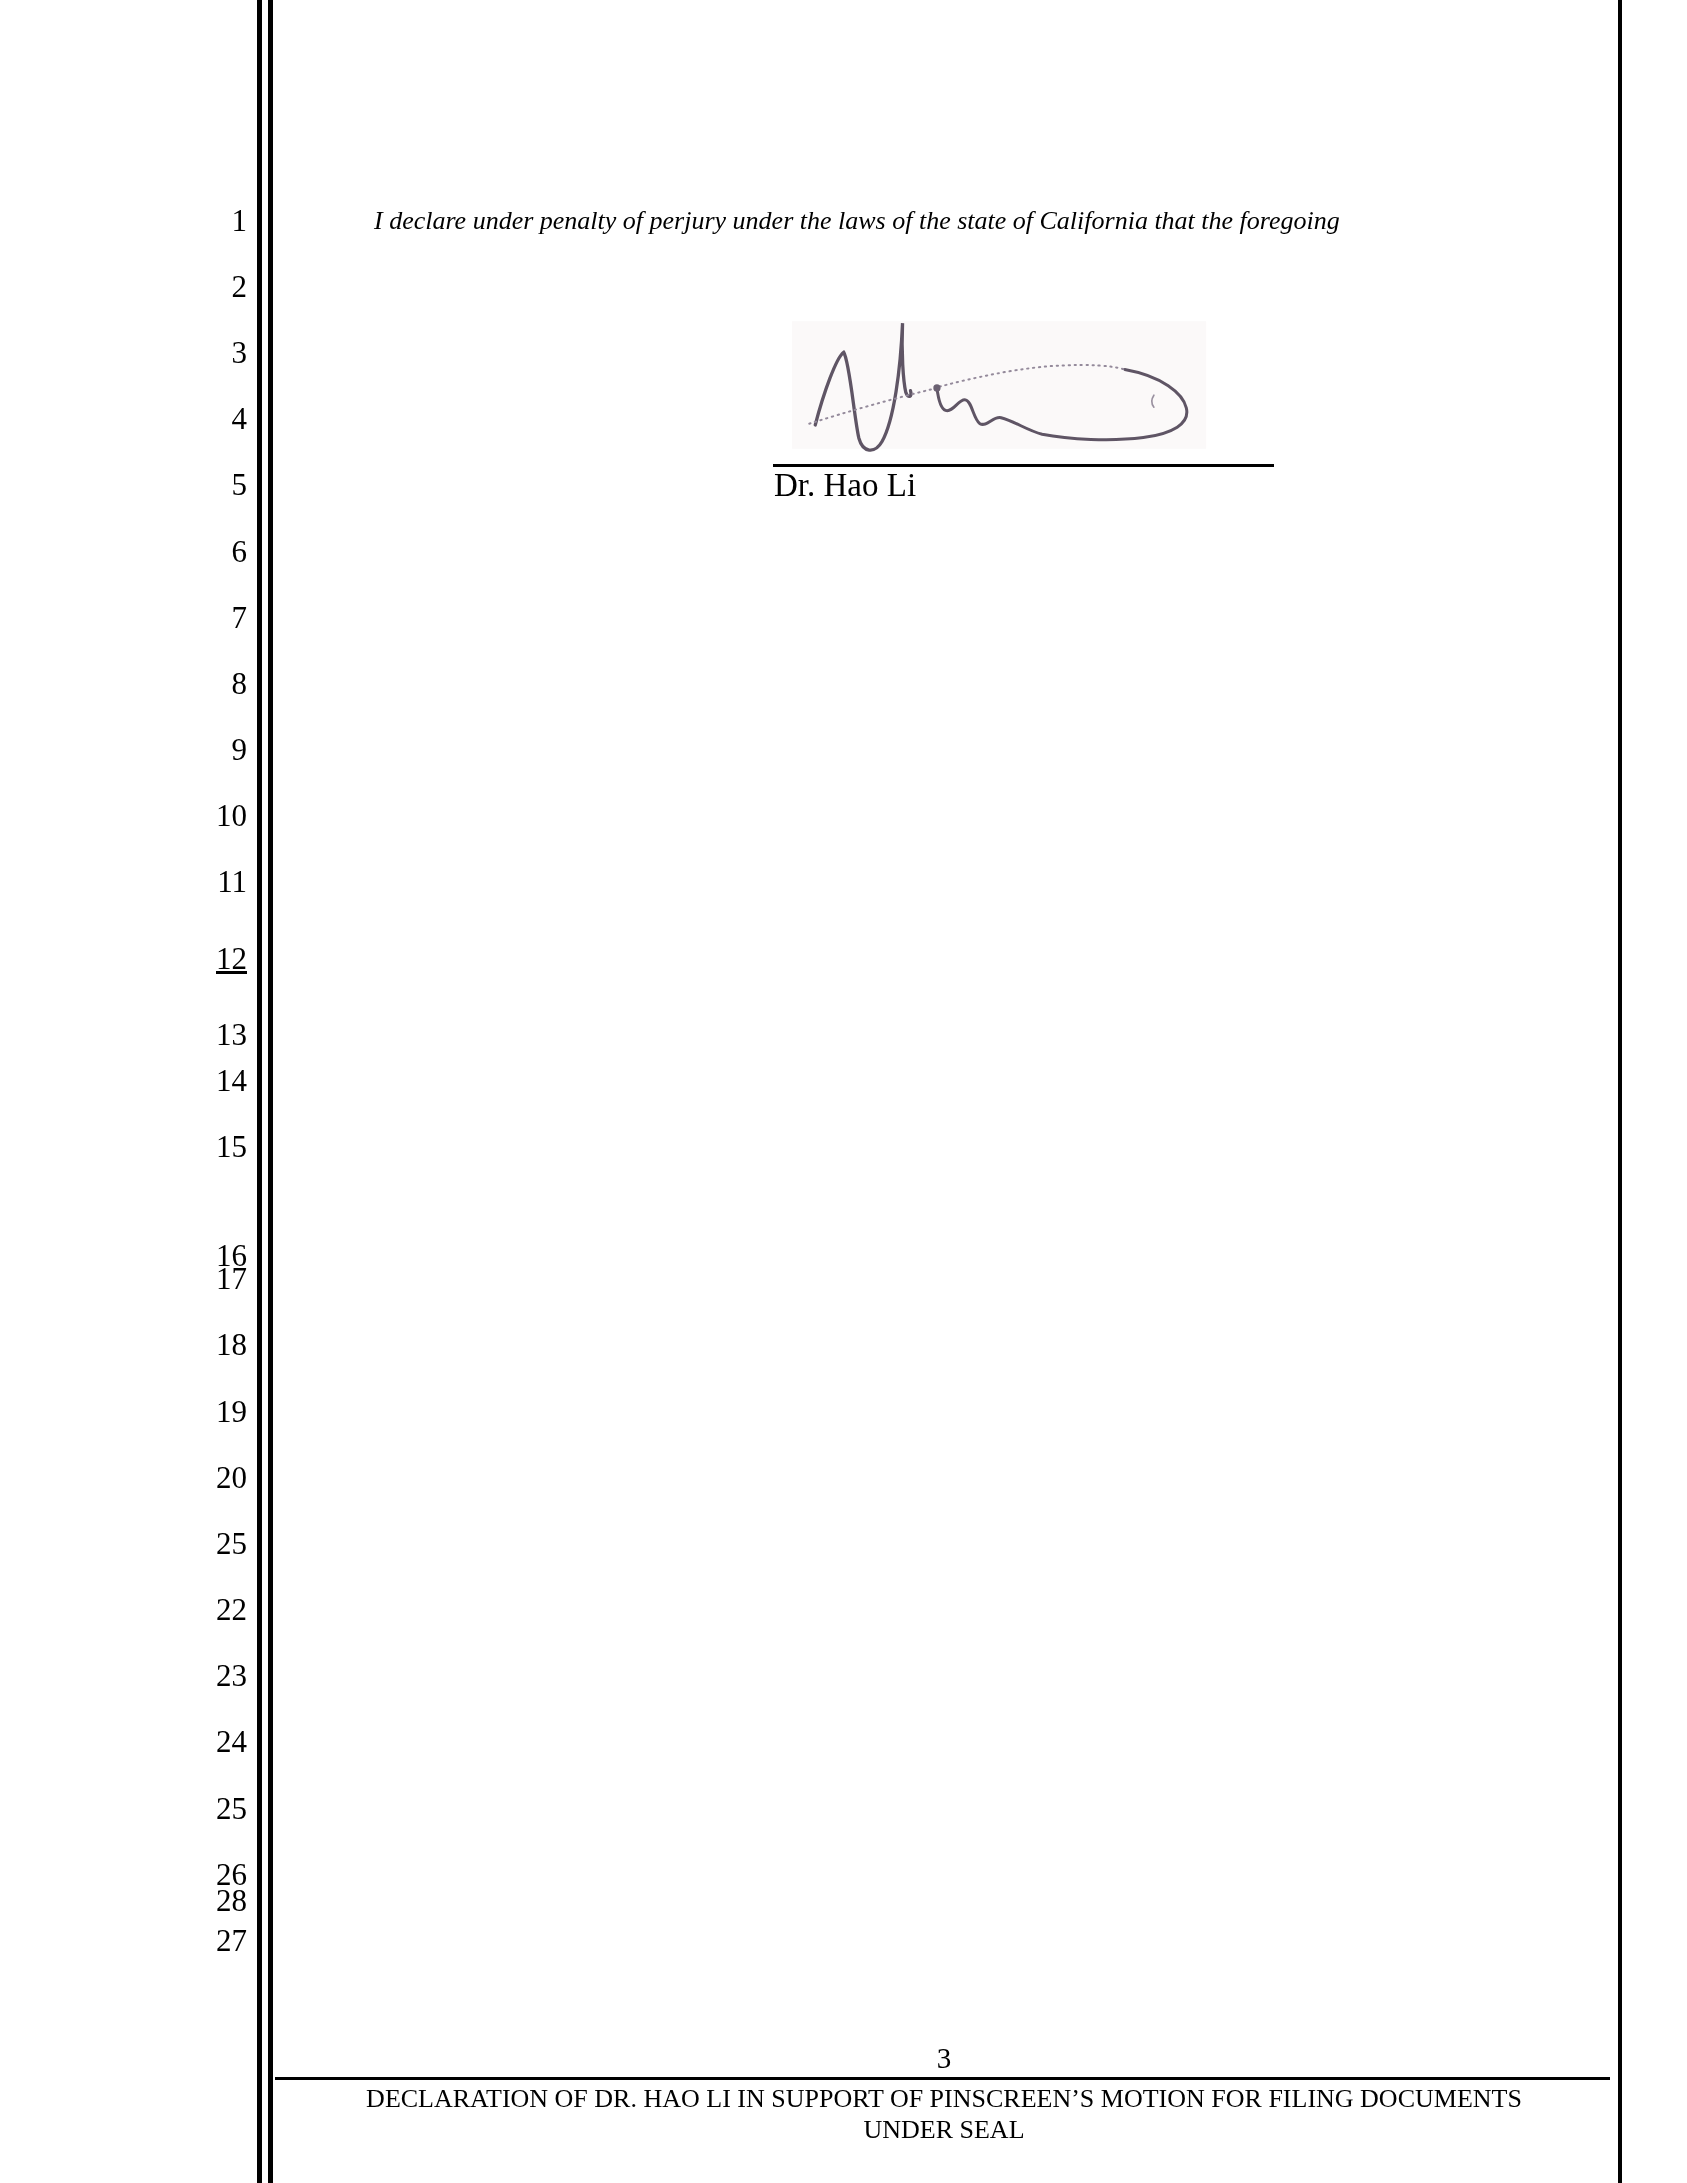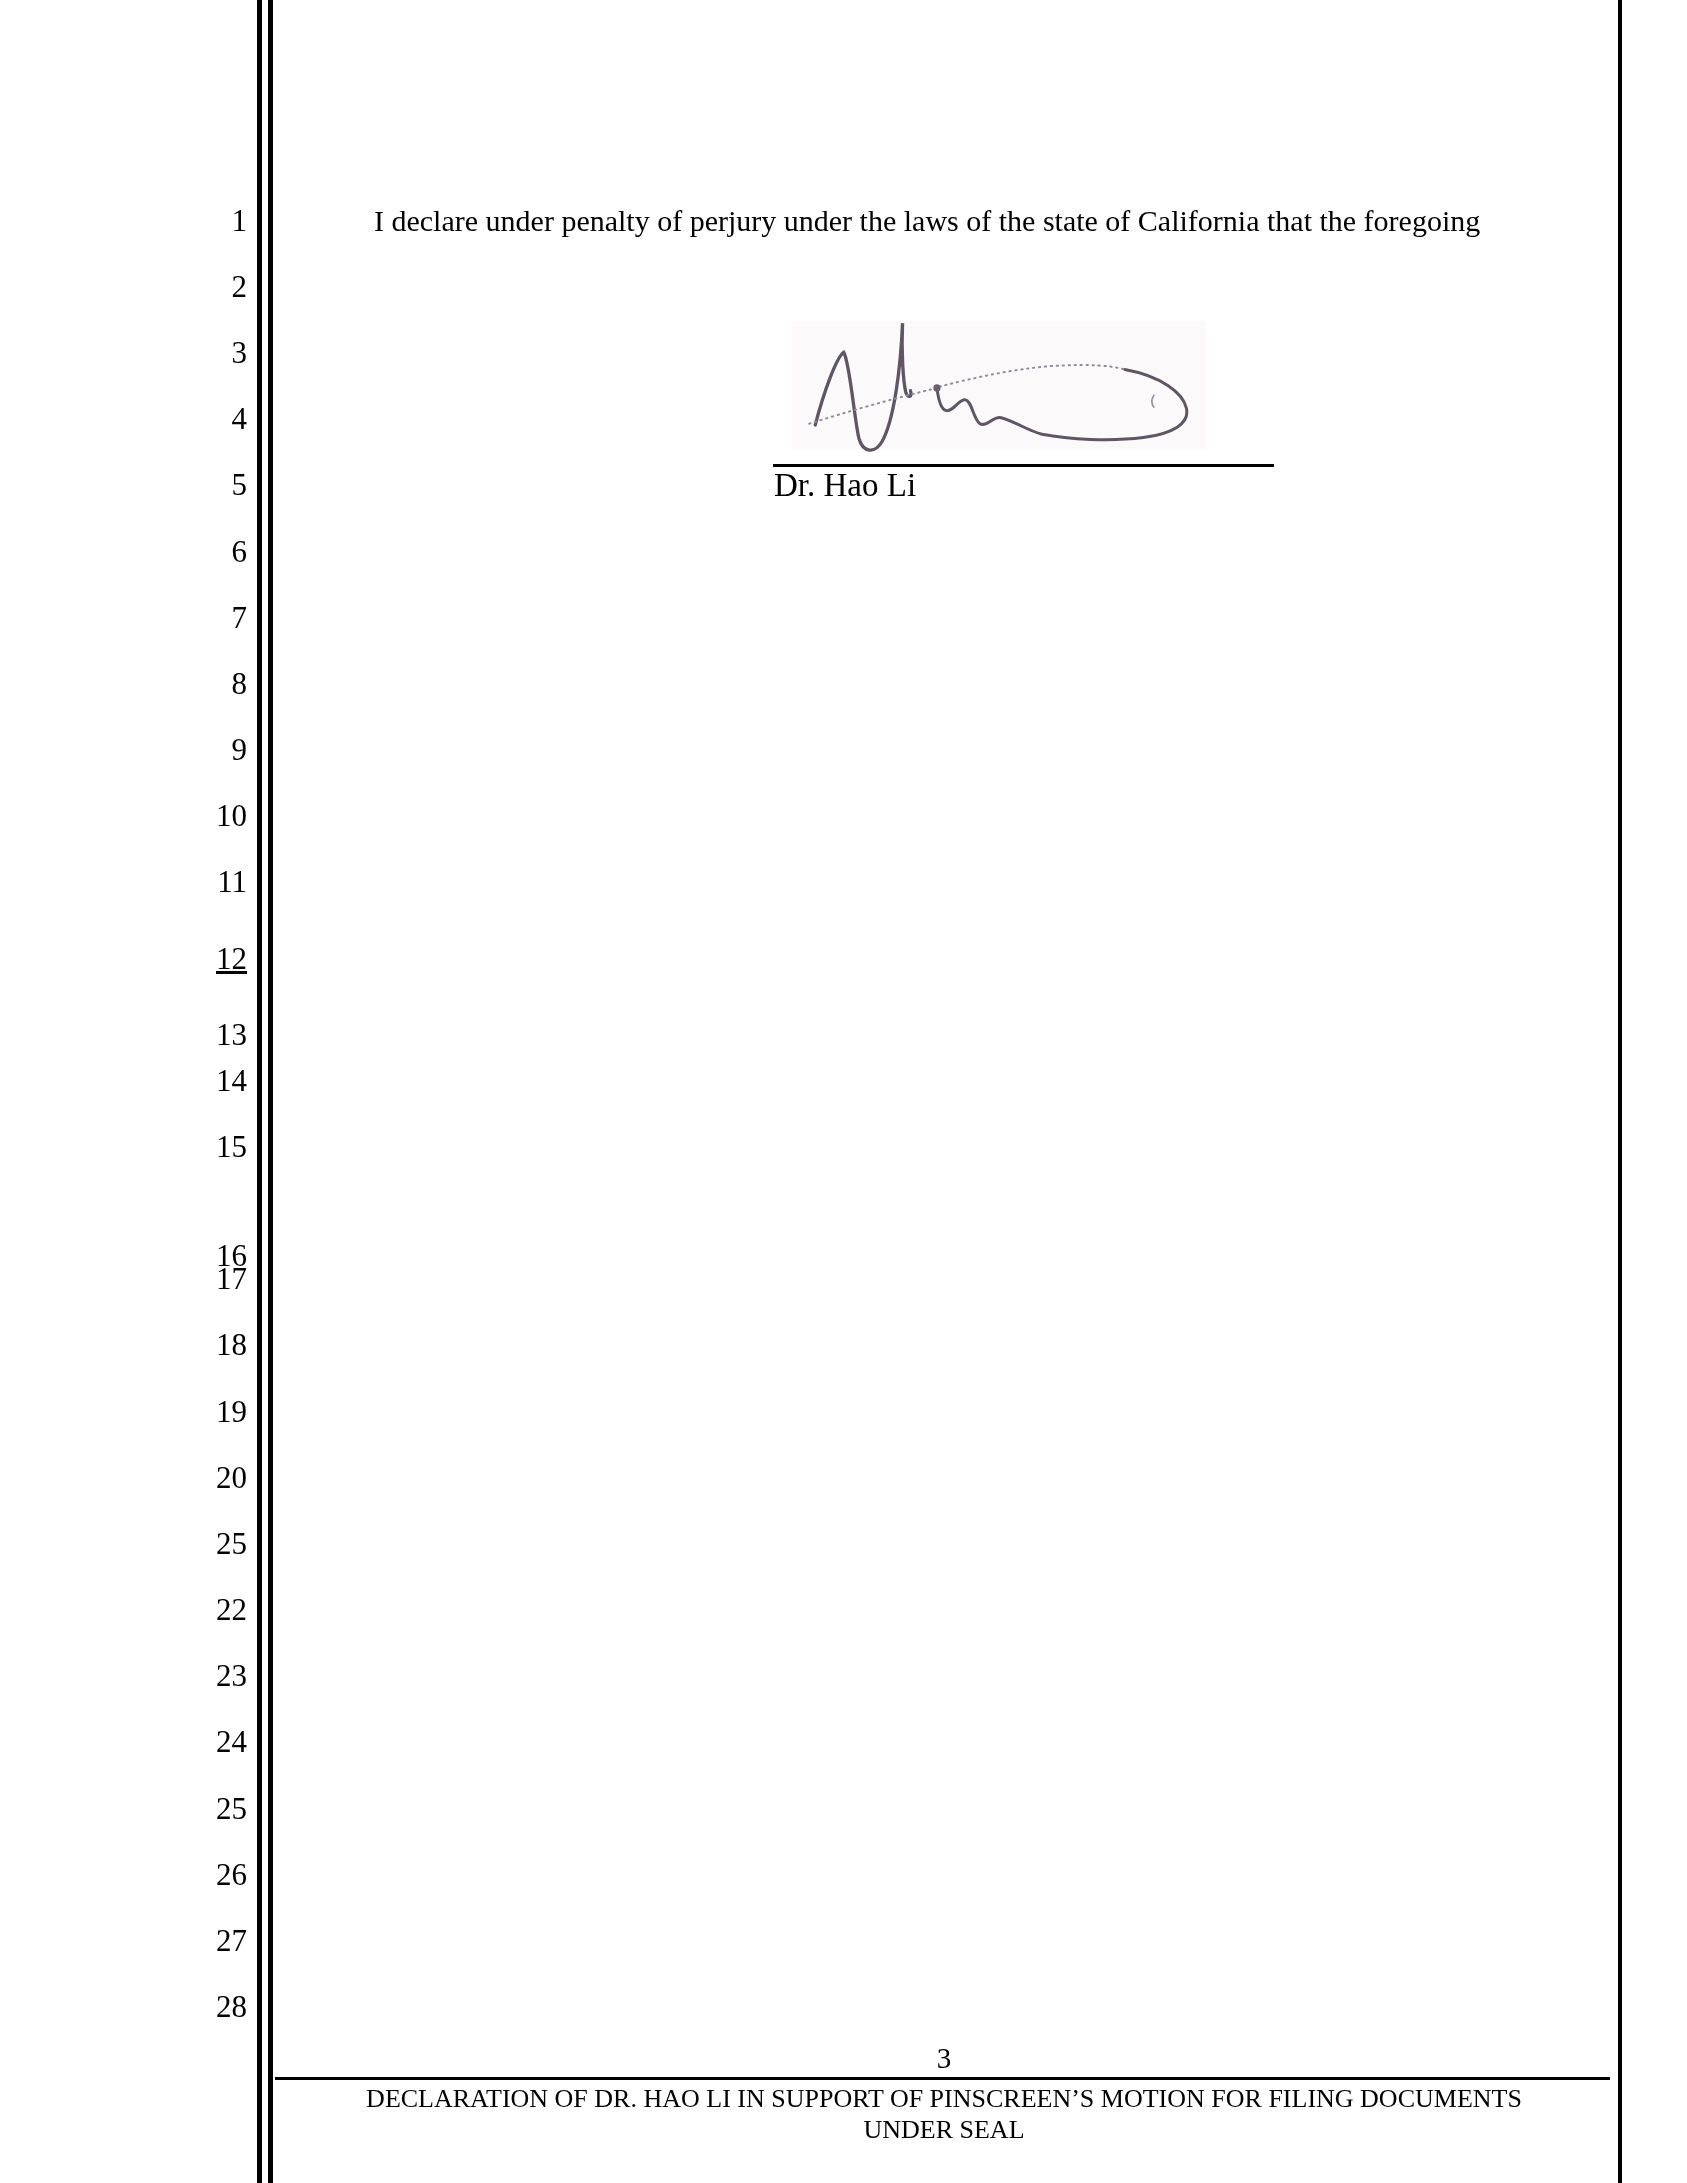--- a/index.html
+++ b/index.html
@@ -32,22 +32,23 @@
     font-size: 31px;
     white-space: pre;
   }
 
   .body-line {
     position: absolute;
     left: 278px;
     width: 1330px;
     height: 34px;
     line-height: 34px;
-    font-size: 30px;
+    font-size: 26px;
     white-space: pre;
+    font-style: italic;
   }
   .body-line.l1 { top: 204px; text-indent: 96px; }
   .body-line.l2 { top: 270px; }
 
   .signature-svg {
     position: absolute;
     left: 761px;
     top: 311px;
     width: 463px;
     height: 146px;
@@ -128,21 +129,21 @@
       <div class="line-number" style="top: 1328px;">18</div>
       <div class="line-number" style="top: 1395px;">19</div>
       <div class="line-number" style="top: 1461px;">20</div>
       <div class="line-number" style="top: 1527px;">25</div>
       <div class="line-number" style="top: 1593px;">22</div>
       <div class="line-number" style="top: 1659px;">23</div>
       <div class="line-number" style="top: 1725px;">24</div>
       <div class="line-number" style="top: 1792px;">25</div>
       <div class="line-number" style="top: 1858px;">26</div>
       <div class="line-number" style="top: 1924px;">27</div>
-      <div class="line-number" style="top: 1990px;">28</div>
+      <div class="line-number" style="top: 1884px;">28</div>
     </div>
 
   <div class="body-line l1">I declare under penalty of perjury under the laws of the state of California that the foregoing</div>
 
   <svg class="signature-svg" viewBox="0 0 700 220" xmlns="http://www.w3.org/2000/svg">
     <rect x="47" y="15" width="626" height="193" fill="#fbf9f9"></rect>
 
     <path d="M 82 172 C 95 122, 114 70, 125 62 C 134 76, 141 162, 148 192
              C 154 214, 172 216, 183 197 C 201 165, 211 88, 214 18
              C 212 62, 215 106, 219 123 C 222 132, 229 130, 226 120" fill="none" stroke="#5f5565" stroke-width="5" stroke-linecap="round"></path>

